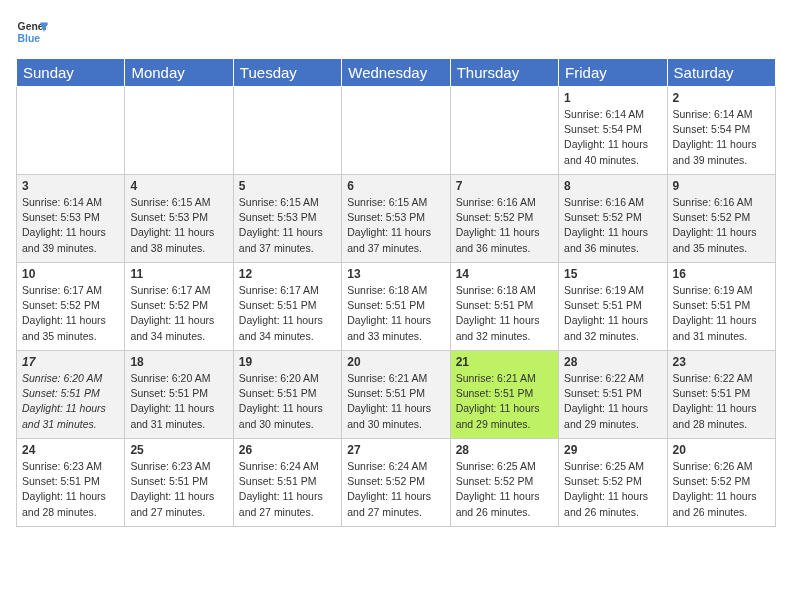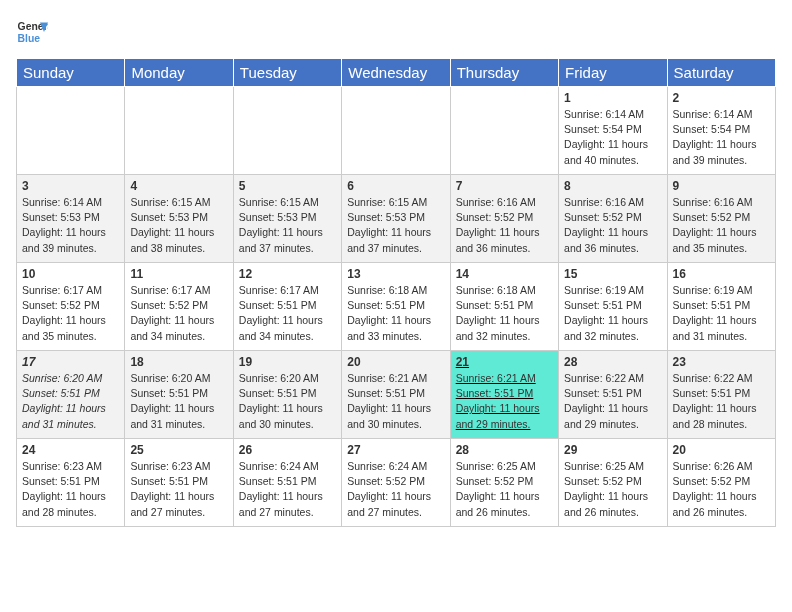--- a/index.html
+++ b/index.html
@@ -252,21 +252,21 @@
 Daylight: 11 hours
 and 30 minutes.</div>
         </td>
         <td style="background: rgb(242, 242, 242); margin-top: 8px;">
           <span class="day-number">20</span>
           <div class="day-info" style="white-space: pre-line;">Sunrise: 6:21 AM
 Sunset: 5:51 PM
 Daylight: 11 hours
 and 30 minutes.</div>
         </td>
-        <td style="background: #5eead4; text-decoration: underline;">
+        <td style="background: #bef264;">
           <span class="day-number">21</span>
           <div class="day-info" style="white-space: pre-line;">Sunrise: 6:21 AM
 Sunset: 5:51 PM
 Daylight: 11 hours
 and 29 minutes.</div>
         </td>
         <td style="background: rgb(242, 242, 242);">
           <span class="day-number">28</span>
           <div class="day-info" style="white-space: pre-line;">Sunrise: 6:22 AM
 Sunset: 5:51 PM

